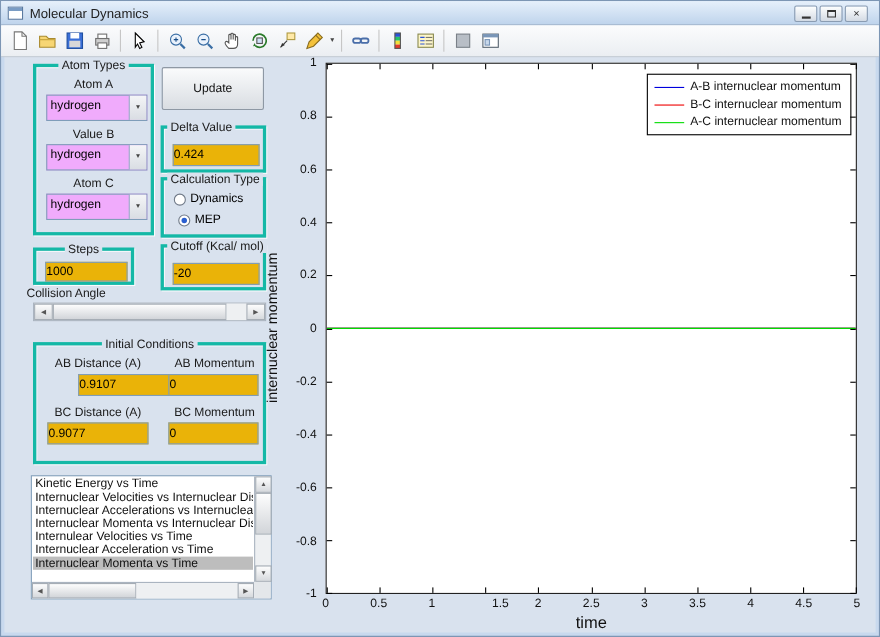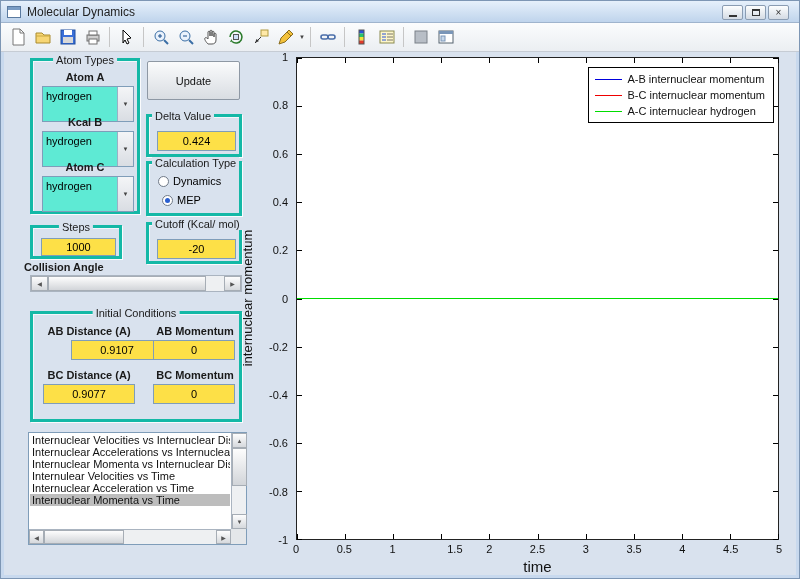--- a/index.html
+++ b/index.html
@@ -29,29 +29,29 @@
   .tool-btn svg { width:18px; height:18px; }
   .tool-sep { width:1px; height:20px; background:#c6c6c6; margin:0 4px; }
   .tool-dd { font-size:6px; color:#444; width:8px; display:flex; align-items:center; justify-content:center; }
 
   
   .gpanel { position:absolute; border:3px solid #14b8a6;
             box-shadow:1px 1px 0 rgba(255,255,255,.85), inset 1px 1px 0 rgba(255,255,255,.7); }
   .gpanel-title { position:absolute; top:-7px; background:#d9e2ee; padding:0 3px; font-size:11px; white-space:nowrap; color:#1a1a1a; }
   .t-center { left:50%; transform:translateX(-50%); }
   .t-left { left:3px; }
-  .lbl { position:absolute; font-size:11px; color:#1a1a1a; white-space:nowrap;font-weight:bold; }
-
-  
-  .combo { position:absolute; height:36px; background:#5eead4; border:1px solid #7f9db9; display:flex; align-items:stretch; }
+  .lbl { position:absolute; font-size:11px; color:#1a1a1a; white-space:nowrap; }
+
+  
+  .combo { position:absolute; height:24px; background:#f0abfc; border:1px solid #7f9db9; display:flex; align-items:stretch; }
   .combo-text { flex:1; font-size:11px; padding:3px 0 0 3px; overflow:hidden; white-space:nowrap; }
   .combo-btn { width:16px; background:linear-gradient(#f4f5f7,#d9dde3); border-left:1px solid #9ab0c6;
                display:flex; align-items:center; justify-content:center; font-size:6px; color:#444; }
-  input.edit { position:absolute; border:1px solid #7f9db9; background:#fde047; font:11px "Liberation Sans","DejaVu Sans",sans-serif;
-               text-align:center; padding:0; }
+  input.edit { position:absolute; border:1px solid #7f9db9; background:#eab308; font:11px "Liberation Sans","DejaVu Sans",sans-serif;
+               padding:0; }
   .push-btn { position:absolute; border:1px solid #8e98a4; border-radius:2px;
               background:linear-gradient(#fafbfc,#d9dde2); font-size:11px; color:#111;
               display:flex; align-items:center; justify-content:center; }
   .radio-row { position:absolute; display:flex; align-items:center; gap:4px; }
   .radio-circ { width:11px; height:11px; border:1px solid #707a88; border-radius:50%; background:#fff;
                 display:flex; align-items:center; justify-content:center; }
   .radio-dot { width:5px; height:5px; border-radius:50%; background:transparent; }
   .radio-dot.on { background:#2a5fd0; }
   .radio-lab { font-size:11px; }
 
@@ -225,21 +225,21 @@
       </div>
   </div>
 
   <div class="gpanel" style="left:30px;top:58px;width:110px;height:156px;">
     <span class="gpanel-title t-center">Atom Types</span>
     <span class="lbl" style="left:0;width:100%;text-align:center;top:10px;">Atom A</span>
     <div class="combo" style="left:9px;top:25px;width:92px;">
       <span class="combo-text">hydrogen</span>
       <span class="combo-btn">▼</span>
     </div>
-    <span class="lbl" style="left:0;width:100%;text-align:center;top:55px;">Kcal B</span>
+    <span class="lbl" style="left:0;width:100%;text-align:center;top:55px;">Value B</span>
     <div class="combo" style="left:9px;top:70px;width:92px;">
       <span class="combo-text">hydrogen</span>
       <span class="combo-btn">▼</span>
     </div>
     <span class="lbl" style="left:0;width:100%;text-align:center;top:100px;">Atom C</span>
     <div class="combo" style="left:9px;top:115px;width:92px;">
       <span class="combo-text">hydrogen</span>
       <span class="combo-btn">▼</span>
     </div>
   </div>
@@ -292,20 +292,21 @@
     <input class="edit" style="left: 10px; top: 26px; width: 92px; height: 20px; margin-left: 28px;" value="0.9107">
     <input class="edit" style="left: 120px; top: 26px; width: 82px; height: 20px;" value="0">
     <span class="lbl" style="left:0;width:112px;text-align:center;top:55px;">BC Distance (A)</span>
     <span class="lbl" style="left:112px;width:100px;text-align:center;top:55px;">BC Momentum</span>
     <input class="edit" style="left: 10px; top: 70px; width: 92px; height: 20px;" value="0.9077">
     <input class="edit" style="left: 120px; top: 70px; width: 82px; height: 20px;" value="0">
   </div>
 
   <div class="listbox" style="left:28px;top:432px;width:219px;height:113px;">
     <div class="list-items" id="listbox-items">
+        <div class="list-item">Kinetic Energy vs Time</div>
         <div class="list-item">Internuclear Velocities vs Internuclear Distance</div>
         <div class="list-item">Internuclear Accelerations vs Internuclear Distance</div>
         <div class="list-item">Internuclear Momenta vs Internuclear Distance</div>
         <div class="list-item">Internulear Velocities vs Time</div>
         <div class="list-item">Internuclear Acceleration vs Time</div>
         <div class="list-item selected">Internuclear Momenta vs Time</div>
       </div>
     <div class="lb-vscroll">
       <div class="scroll-btn vbtn" style="position:absolute;top:0;left:0;">▲</div>
       <div class="scroll-thumb vthumb"></div>
@@ -345,21 +346,21 @@
           <div class="legend-row">
             <span class="legend-line" style="background: rgb(0, 0, 221);"></span>
             <span class="legend-label">A-B internuclear momentum</span>
           </div>
           <div class="legend-row">
             <span class="legend-line" style="background: rgb(238, 0, 0);"></span>
             <span class="legend-label">B-C internuclear momentum</span>
           </div>
           <div class="legend-row">
             <span class="legend-line" style="background: rgb(0, 221, 0);"></span>
-            <span class="legend-label">A-C internuclear hydrogen</span>
+            <span class="legend-label">A-C internuclear momentum</span>
           </div>
         </div>
     </div>
   <div class="tm xb" style="left: 0%;"></div>
       <div class="tm xt" style="left: 0%;"></div>
       <div class="tm xb" style="left: 10%;"></div>
       <div class="tm xt" style="left: 10%;"></div>
       <div class="tm xb" style="left: 20%;"></div>
       <div class="tm xt" style="left: 20%;"></div>
       <div class="tm xb" style="left: 30%;"></div>

